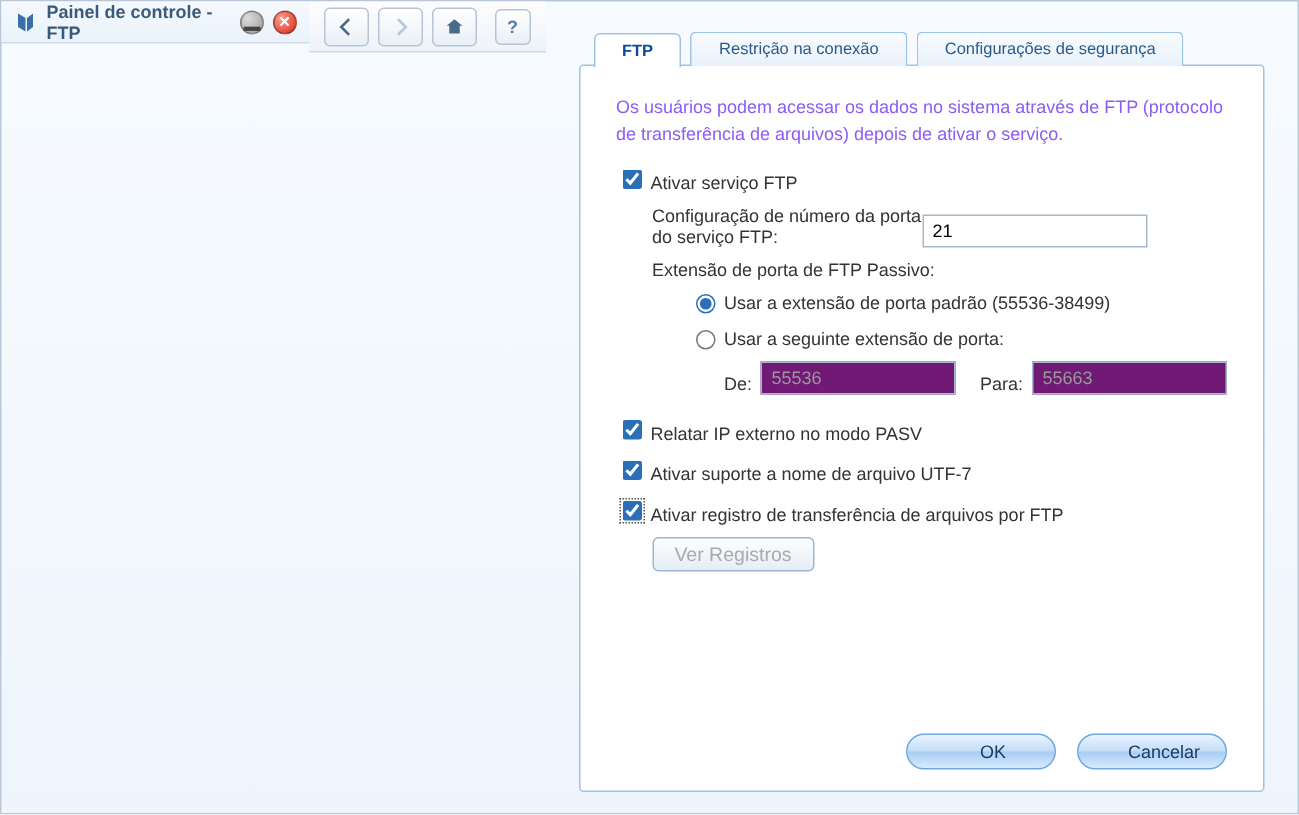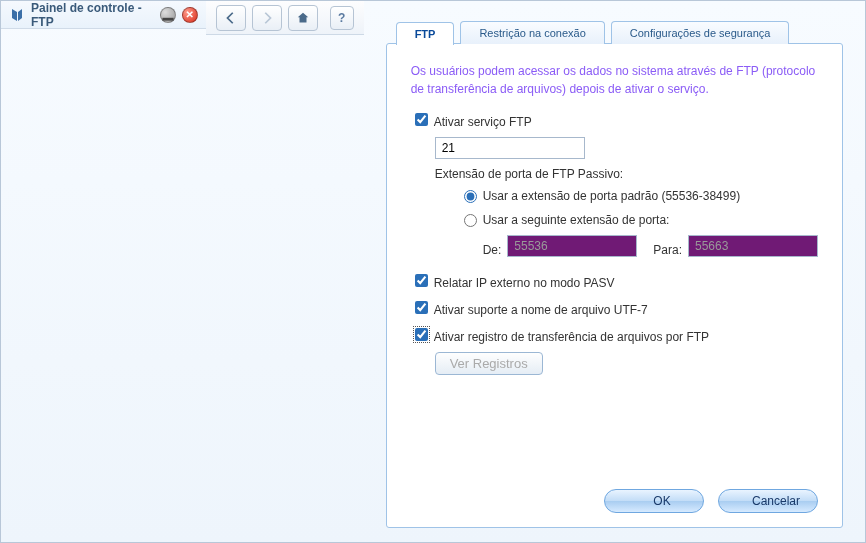--- a/index.html
+++ b/index.html
@@ -222,20 +222,21 @@
     <div class="tab-panel">
 
       <div class="desc">Os usuários podem acessar os dados no sistema através de FTP (protocolo de transferência de arquivos) depois de ativar o serviço.</div>
 
       <div class="row">
         <input type="checkbox" checked="" id="c1" style="">
         <label for="c1">Ativar serviço FTP</label>
       </div>
 
       <div class="row indent1">
+        <span class="field-label">Configuração de número da porta do serviço FTP:</span>
         <input class="text-input port-input" value="21" style="">
       </div>
 
       <div class="row indent1 section-label">Extensão de porta de FTP Passivo:</div>
 
       <div class="row indent2">
         <input type="radio" name="pr" checked="" id="r1" style="">
         <label for="r1">Usar a extensão de porta padrão (55536-38499)</label>
       </div>
 

